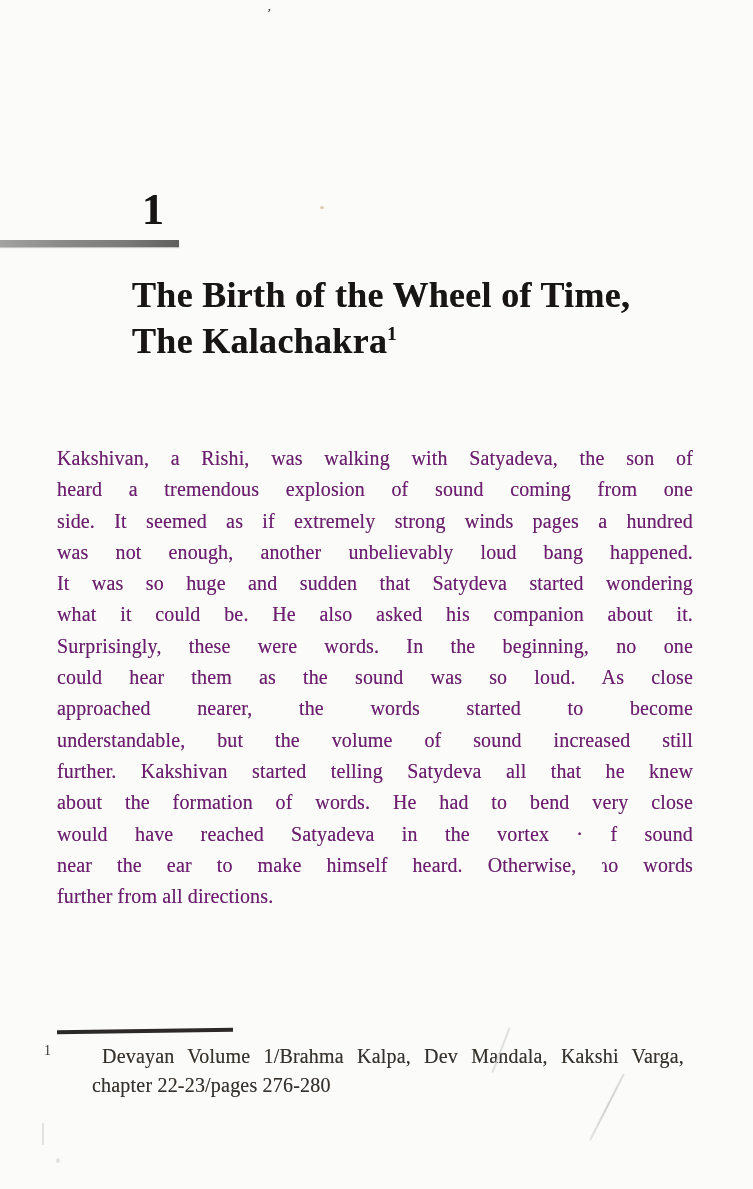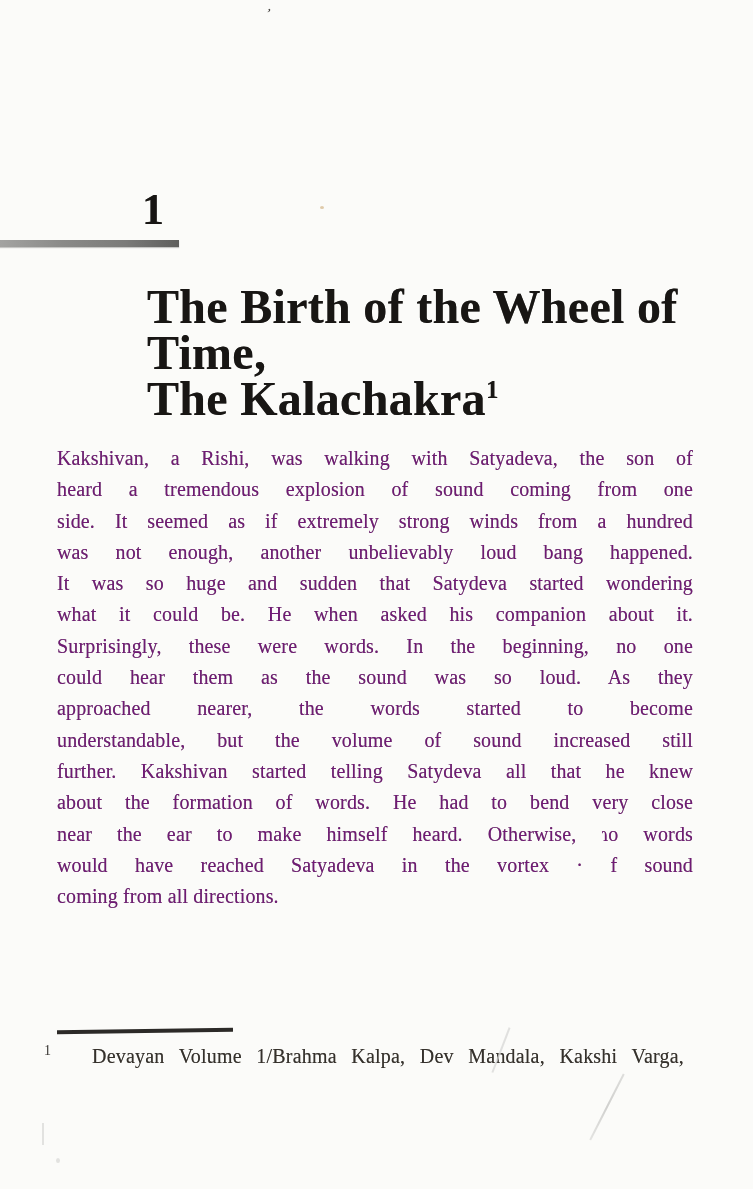--- a/index.html
+++ b/index.html
@@ -26,30 +26,29 @@
     position: absolute;
     left: 0;
     top: 240px;
     width: 179px;
     height: 7px;
     background: linear-gradient(90deg, #a3a3a1 0%, #8a8a88 35%, #7b7b79 70%, #5e5e5c 100%);
     box-shadow: 0 1px 1px rgba(120,120,118,0.4);
   }
   .chapter-title {
     position: absolute;
-    left: 147px;
+    left: 132px;
     top: 272px;
     width: 560px;
-    font-size: 48px;
+    font-size: 36px;
     line-height: 46px;
     font-weight: bold;
     color: #181614;
     letter-spacing: 0.3px;
     text-shadow: 0 0 0.6px rgba(24,22,20,0.65);
-    margin-top: 12px;
   }
   .chapter-title sup {
     font-size: 0.52em;
     vertical-align: super;
     line-height: 0;
   }
   .body-text {
     position: absolute;
     left: 57px;
     top: 443px;
@@ -89,21 +88,21 @@
     position: absolute;
     left: 92px;
     top: 1042px;
     width: 592px;
     font-size: 20px;
     line-height: 29px;
     color: #35312c;
     letter-spacing: 0.2px;
     text-shadow: 0 0 0.5px rgba(53,49,44,0.5);
   }
-  .footnote-line1 { text-align: justify; text-align-last: justify; }
+  .footnote-line1 { text-align: justify; text-align-last: justify; margin-left: 10px; }
   .footnote-line2 { text-align: left; }
   
   .speck-apostrophe {
     position: absolute;
     left: 266px;
     top: 6px;
     font-size: 14px;
     color: #3f3d3b;
     transform: rotate(12deg);
   }
@@ -169,41 +168,42 @@
   <div class="chapter-rule"></div>
 
   <div class="chapter-title">
     <div>The Birth of the Wheel of Time,</div>
     <div><span>The Kalachakra</span><sup>1</sup></div>
   </div>
 
   <div class="body-text">
     <div class="body-line">Kakshivan, a Rishi, was walking with Satyadeva, the son of</div>
     <div class="body-line">heard a tremendous explosion of sound coming from one</div>
-    <div class="body-line">side. It seemed as if extremely strong winds from a hundred</div>
+    <div class="body-line">side. It seemed as if extremely strong winds pages a hundred</div>
     <div class="body-line">was not enough, another unbelievably loud bang happened.</div>
     <div class="body-line">It was so huge and sudden that Satydeva started wondering</div>
-    <div class="body-line">what it could be. He when asked his companion about it.</div>
+    <div class="body-line">what it could be. He also asked his companion about it.</div>
     <div class="body-line">Surprisingly, these were words. In the beginning, no one</div>
-    <div class="body-line">could hear them as the sound was so loud. As they</div>
+    <div class="body-line">could hear them as the sound was so loud. As close</div>
     <div class="body-line">approached nearer, the words started to become</div>
     <div class="body-line">understandable, but the volume of sound increased still</div>
     <div class="body-line">further. Kakshivan started telling Satydeva all that he knew</div>
     <div class="body-line">about the formation of words. He had to bend very close</div>
+    <div class="body-line">would have reached Satyadeva in the vortex · f sound</div>
     <div class="body-line">near the ear to make himself heard. Otherwise, ɿo words</div>
-    <div class="body-line">would have reached Satyadeva in the vortex · f sound</div>
-    <div class="body-line last">coming from all directions.</div>
+    <div class="body-line last">further from all directions.</div>
   </div>
 
   <div class="footnote-rule"></div>
 
   <div class="footnote-marker">1</div>
 
   <div class="footnote-text">
     <div class="footnote-line1">Devayan Volume 1/Brahma Kalpa, Dev Mandala, Kakshi Varga,</div>
+    <div class="footnote-line2">chapter 22-23/pages 276-280</div>
   </div>
 
   <div class="scratch-a"></div>
   <div class="scratch-b"></div>
   <div class="edge-dash"></div>
   <div class="edge-speck"></div>
 
 </div>
 
 </body></html>

